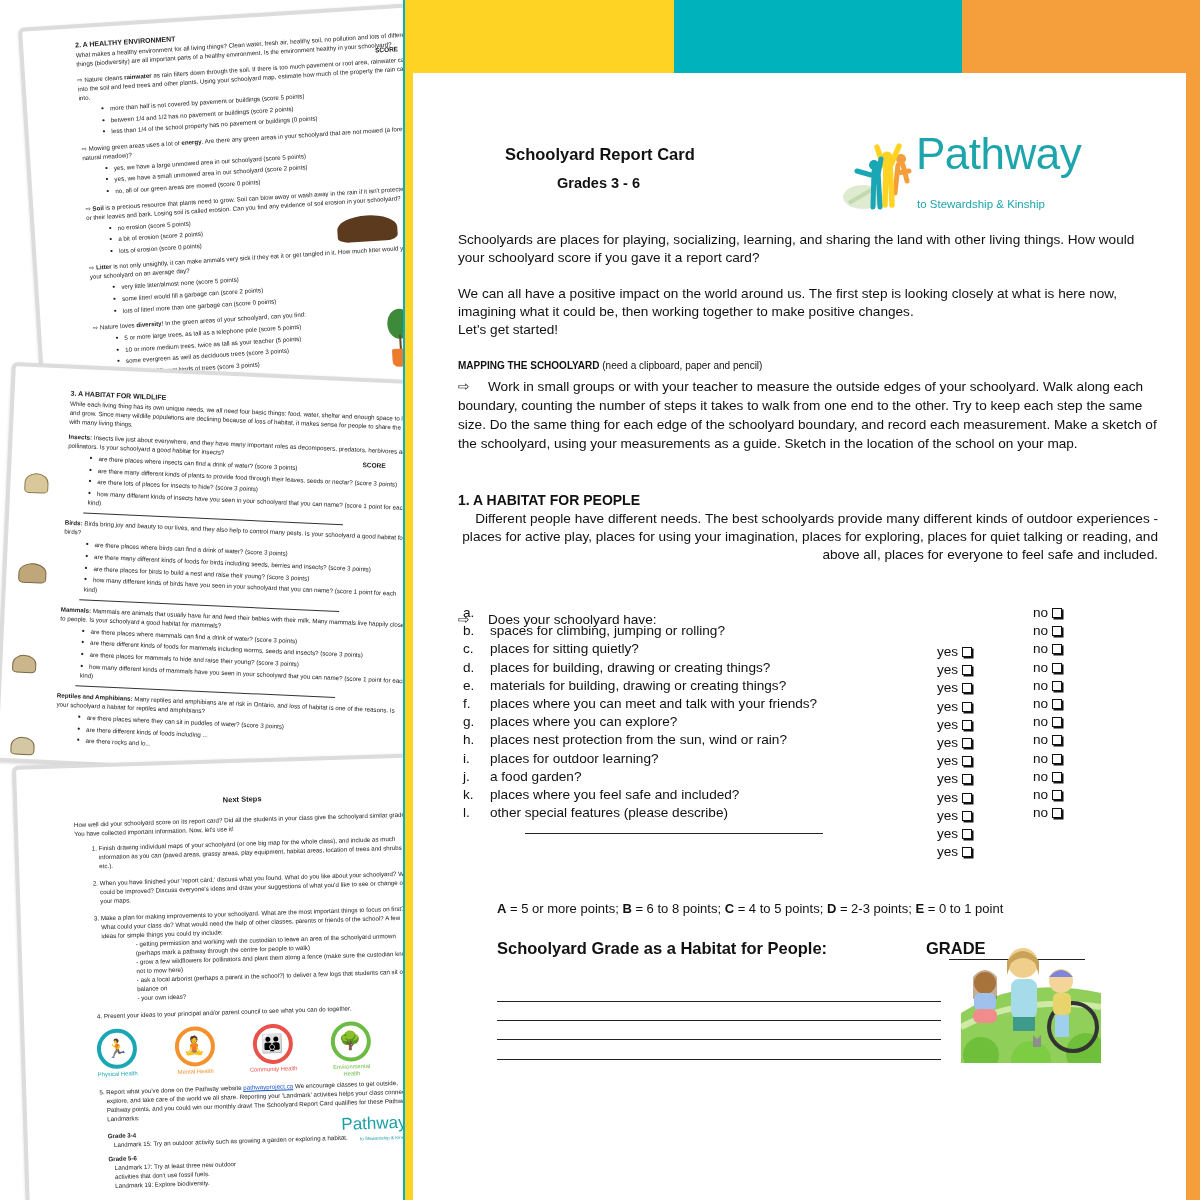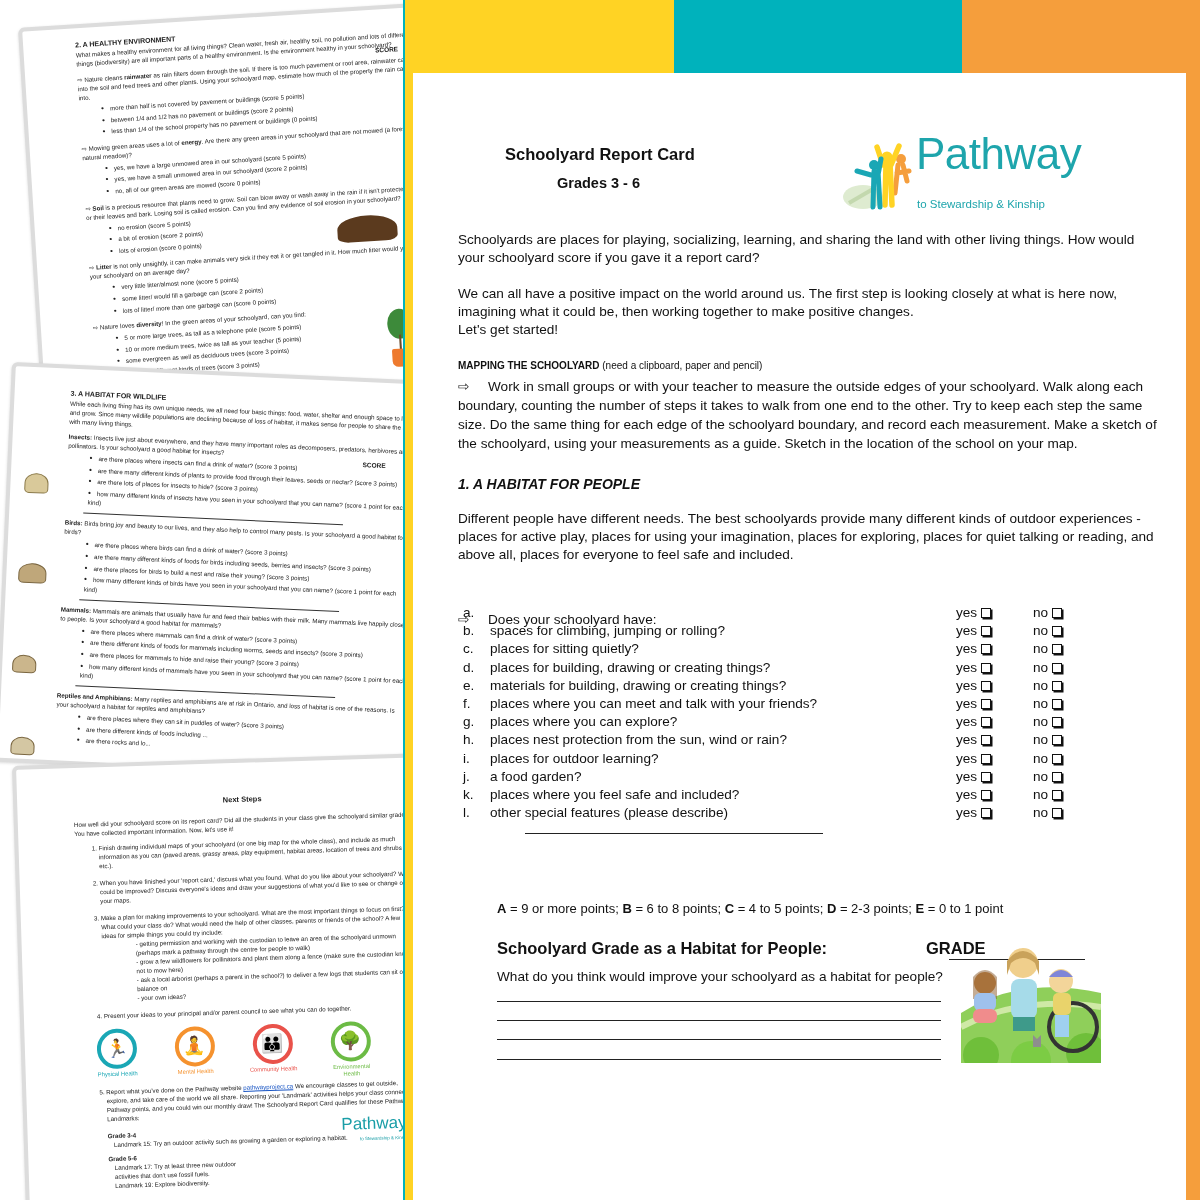--- a/index.html
+++ b/index.html
@@ -53,31 +53,31 @@
 
   .logo { position: absolute; left: 436px; top: 76px; width: 250px; height: 70px; }
   .logo-word { position: absolute; left: 67px; top: -4px; font-size: 44px; color: #1ea5ac; letter-spacing: -0.5px; }
   .logo-tag { position: absolute; left: 68px; top: 46px; font-size: 11.5px; color: #1ea5ac; }
 
   .p { position: absolute; left: 45px; width: 700px; }
   .p-intro1 { top: 158px; }
   .p-intro2 { top: 212px; }
   .p-map-h { top: 284px; font-size: 10px; }
   .p-map { top: 304px; line-height: 19px; }
-  .p-s1-h { top: 402px; font-size: 14px; font-weight: bold; font-style: italic; }
-  .p-s1 { top: 437px; }
+  .p-s1-h { top: 418px; font-size: 14px; font-weight: bold; }
+  .p-s1 { top: 437px; text-align: right; }
   .p-ask { top: 538px; }
   .b { font-weight: bold; }
   .arrow { display: inline-block; width: 30px; }
 
   .qlist { position: absolute; left: 50px; top: 531px; width: 680px; }
   .qrow { position: relative; height: 18.2px; }
   .qrow .ql { position: absolute; left: 0; width: 25px; }
   .qrow .qt { position: absolute; left: 27px; }
-  .qrow .yes { position: absolute; left: 493px; }
+  .qrow .yes { position: absolute; left: 474px; margin-top: 39px; }
   .qrow .no { position: absolute; left: 570px; }
   .cb { display: inline-block; width: 10px; height: 10px; border: 1.6px solid #111; margin-left: 4px; vertical-align: -1px; box-shadow: 1.5px 1.5px 0 #111; }
   .other-line { position: absolute; left: 112px; top: 760px; width: 298px; border-bottom: 1.3px solid #222; }
 
   .score-line { position: absolute; left: 84px; top: 788px; width: 600px; }
   .score-line .total { position: absolute; left: 228px; font-weight: bold; }
   .score-line .blank { position: absolute; left: 410px; top: 0; width: 112px; height: 16px; border-bottom: 1.3px solid #222; }
   .score-line .pts { position: absolute; left: 526px; font-weight: bold; }
 
   .grades-line { position: absolute; left: 84px; top: 827px; font-size: 13px; }
@@ -358,27 +358,26 @@
       <div class="qrow">
         <span class="ql">l.</span>
         <span class="qt">other special features (please describe)</span>
         <span class="yes"><span>yes</span><span class="cb"></span></span>
         <span class="no"><span>no</span><span class="cb"></span></span>
       </div>
     </div>
   <div class="other-line"></div>
 
 
-  <div class="grades-line" id="grades-line"><span class="b">A</span><span> = 9 or more points; </span><span class="b">B</span><span> = 6 to 8 points; </span><span class="b">C</span><span> = 4 to 5 points; </span><span class="b">D</span><span> = 2-3 points; </span><span class="b">E</span><span> = 0 to 1 point</span></div>
+  <div class="grades-line" id="grades-line"><span class="b">A</span><span> = 5 or more points; </span><span class="b">B</span><span> = 6 to 8 points; </span><span class="b">C</span><span> = 4 to 5 points; </span><span class="b">D</span><span> = 2-3 points; </span><span class="b">E</span><span> = 0 to 1 point</span></div>
 
   <div class="grade-h">Schoolyard Grade as a Habitat for People:</div>
   <div class="grade-lbl">GRADE</div>
   <div class="grade-blank"></div>
 
-  <div class="improve-q">What do you think would improve your schoolyard as a habitat for people?</div>
   <div class="wline" style="top:928px"></div>
   <div class="wline" style="top:947px"></div>
   <div class="wline" style="top:966px"></div>
   <div class="wline" style="top:986px"></div>
 
   <svg class="illus" viewBox="0 0 140 128">
     <path d="M0 128 L0 78 Q60 40 140 58 L140 128 Z" fill="#8fcf5a"></path>
     <path d="M0 92 Q60 60 140 72" stroke="#cfe9a6" stroke-width="6" fill="none"></path>
     <circle cx="20" cy="120" r="18" fill="#6fbf3a"></circle>
     <circle cx="70" cy="126" r="20" fill="#7ccc44"></circle>

